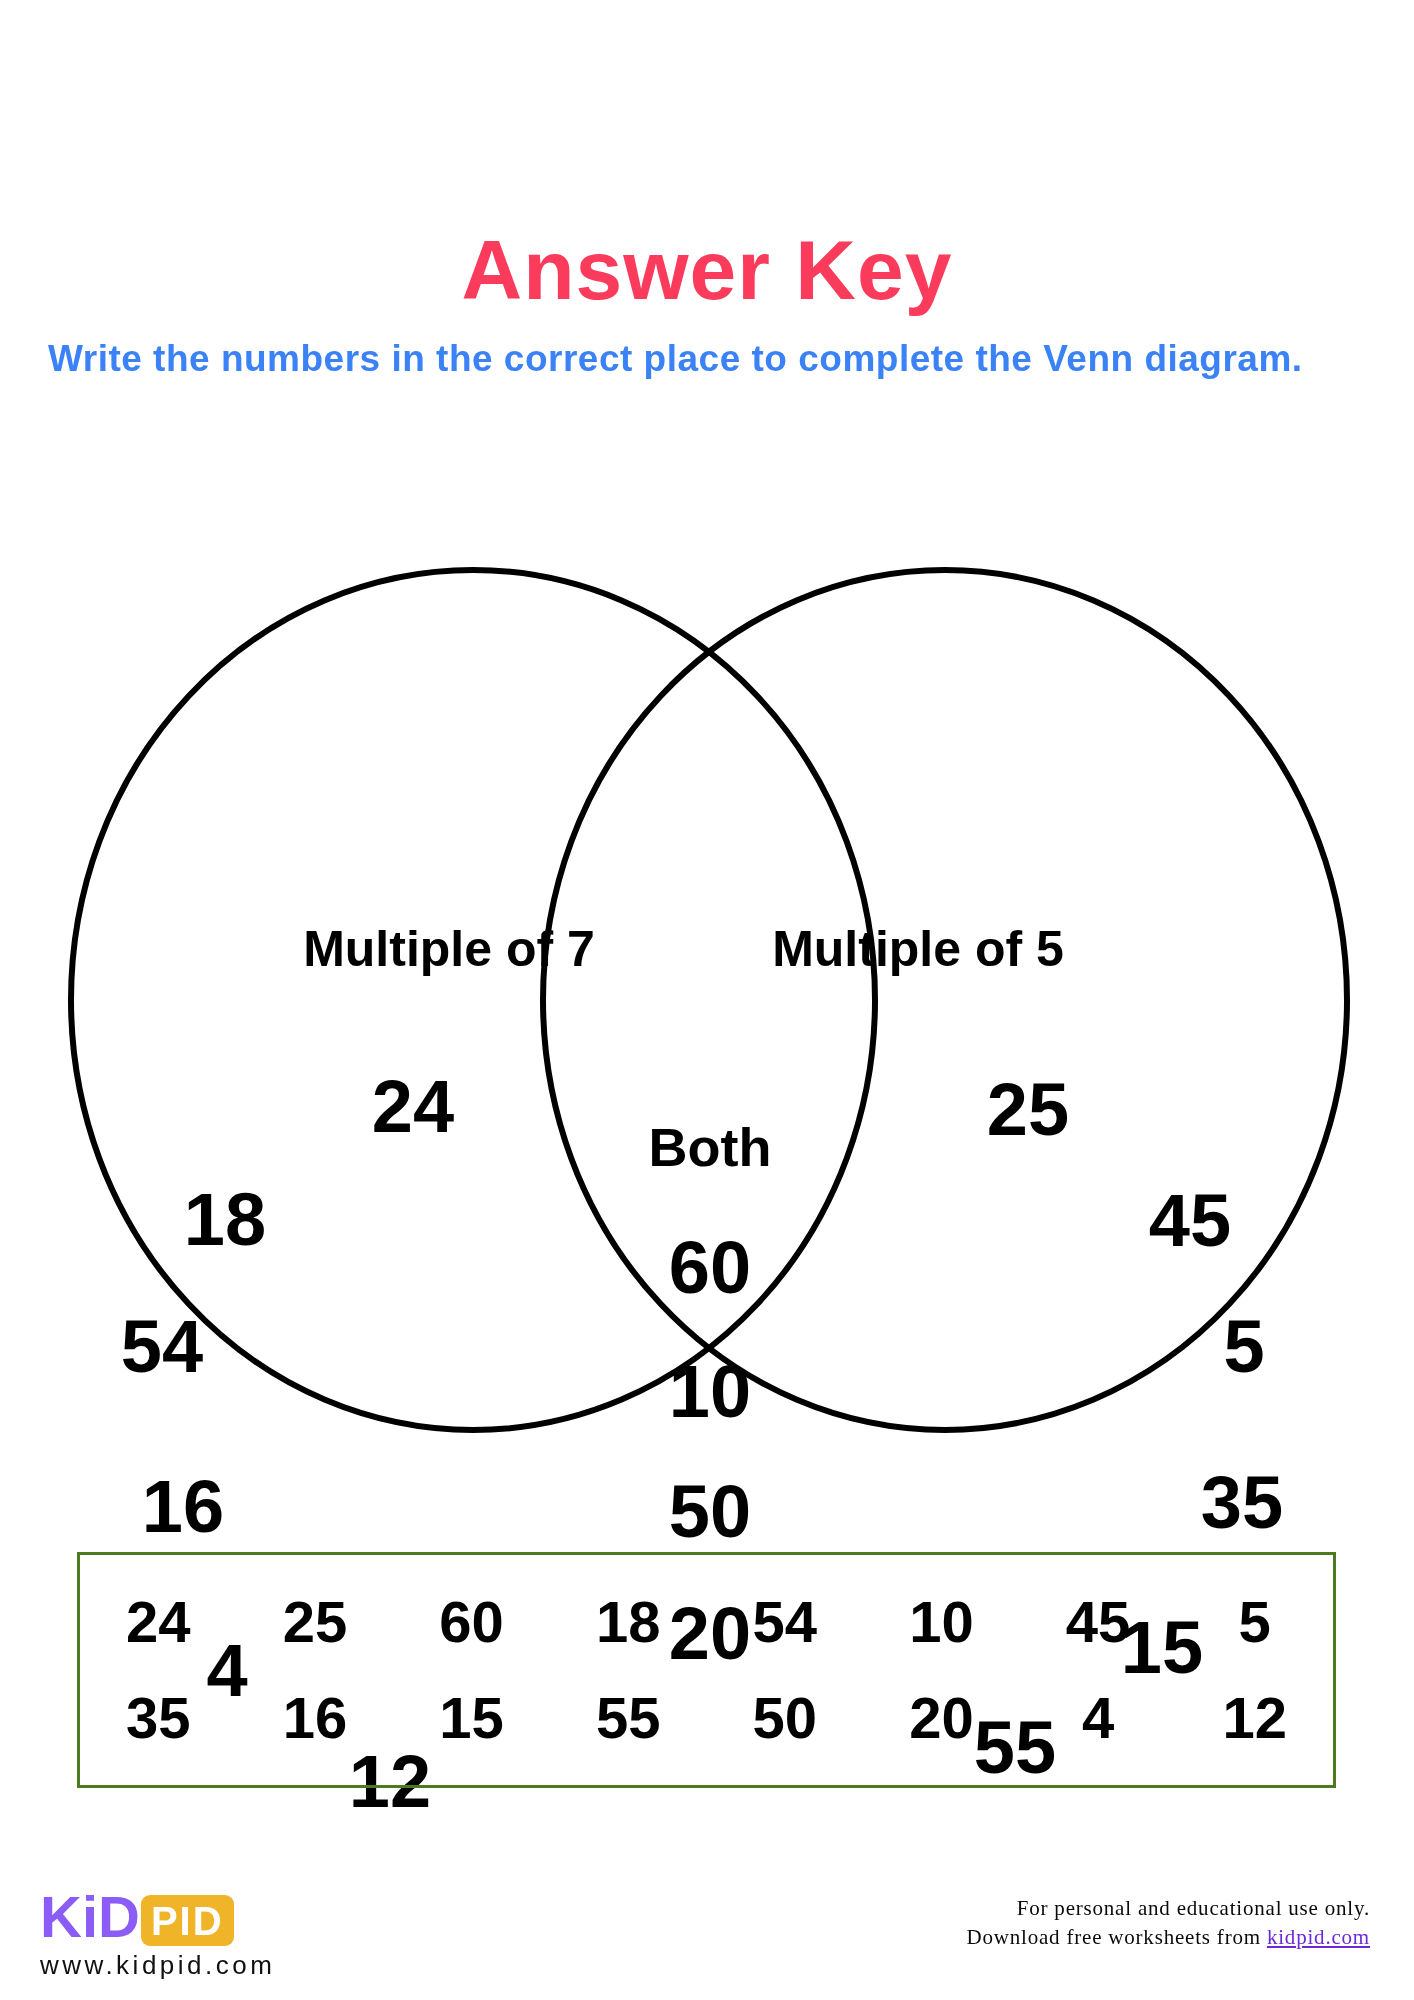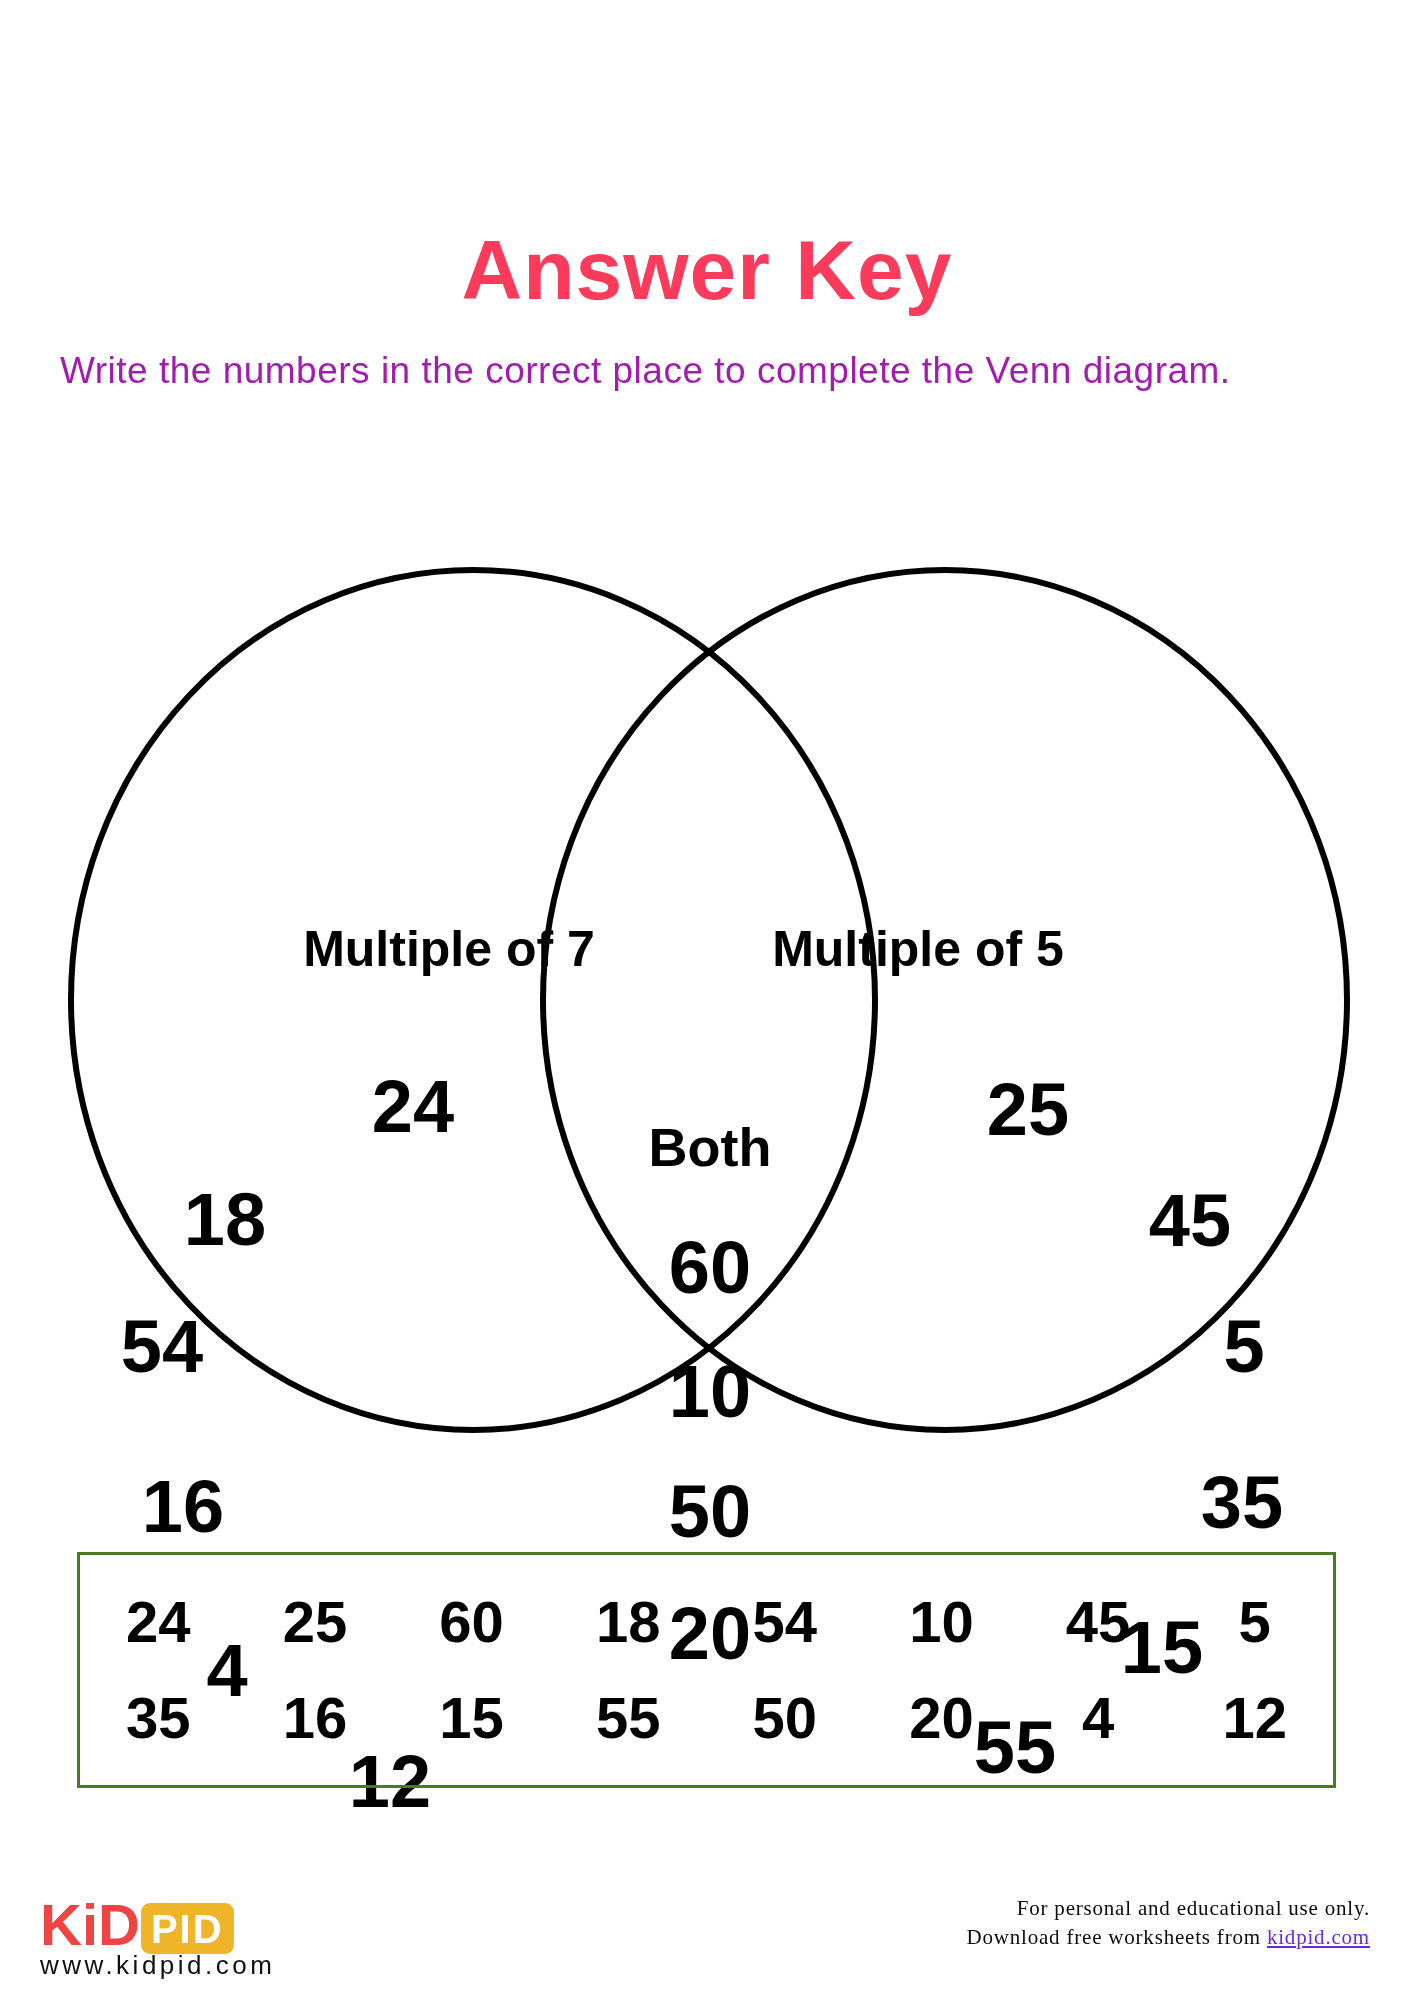--- a/index.html
+++ b/index.html
@@ -18,24 +18,24 @@
     font-size:84px;
     font-weight:800;
     letter-spacing:1px;
     color:#fa3b5c;
     margin:0;
   }
   .instruction{
     position:absolute;
     left:48px;top:338px;
     font-size:37px;
-    font-weight:400;
+    font-weight:700;
     letter-spacing:0.5px;
-    color:#a21caf;
-    margin:12px;
+    color:#3b82f6;
+    margin:0;
     white-space:nowrap;
   }
   .venn{position:absolute;left:0;top:420px;width:1414px;height:1120px;}
   .venn svg{position:absolute;left:0;top:0;}
   .set-label{
     position:absolute;
     transform:translate(-50%,-50%);
     font-size:50px;
     font-weight:800;
     white-space:nowrap;
@@ -78,24 +78,23 @@
   }
   .footer-logo{
     position:absolute;
     left:40px;top:1888px;
     display:flex;
     align-items:flex-end;
   }
   .logo-kid{
     font-size:58px;
     font-weight:800;
-    color:#ef4444;
+    color:#8b5cf6;
     line-height:1;
     letter-spacing:0px;
-    margin-top:8px;
   }
   .logo-pid{
     margin-left:1px;
     background:#f0b429;
     color:#ffffff;
     font-size:40px;
     font-weight:800;
     line-height:1;
     padding:6px 10px 5px 10px;
     border-radius:9px;

